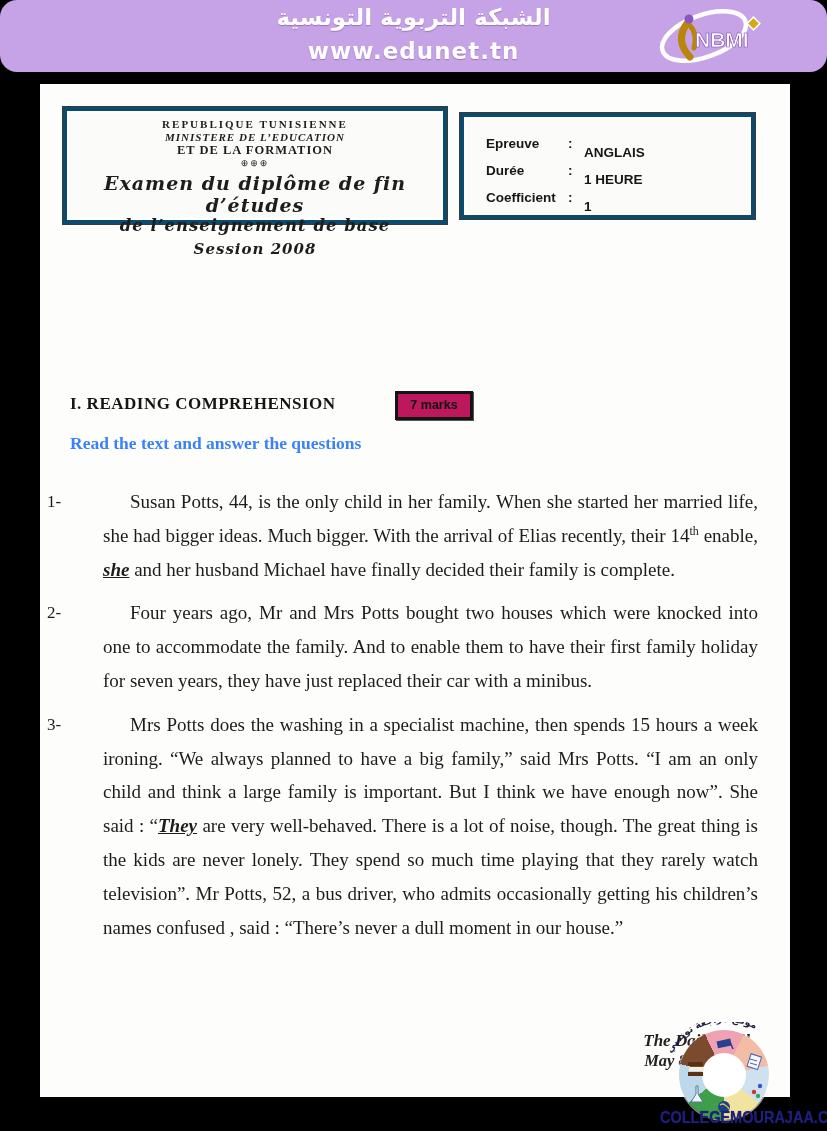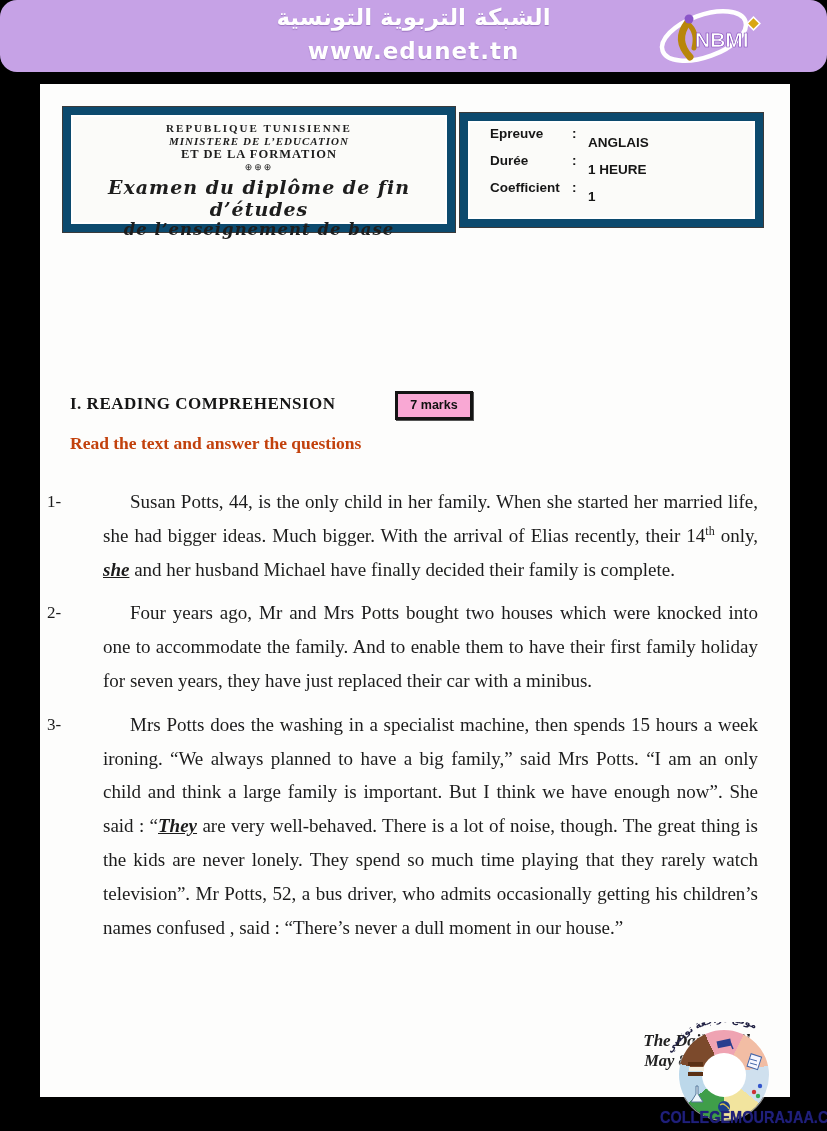--- a/index.html
+++ b/index.html
@@ -24,55 +24,55 @@
     font-family:"DejaVu Sans",sans-serif;font-weight:bold;font-size:23px;
     margin-top:8px;letter-spacing:1px;text-shadow:0 1px 1px rgba(120,80,160,.55);
   }
   .nbmi{position:absolute;left:648px;top:2px;width:128px;height:68px;}
   
   .page{
     position:absolute;left:40px;top:84px;width:750px;height:1013px;
     background:#fdfdfc;
   }
   .hdr-box{
-    position:absolute;border:8px solid #0c4a6e;background:#fbfbf9;
+    position:absolute;border:4px solid #0c4a6e;background:#fbfbf9;
     box-shadow:inset 0 0 0 2px #fff, 0 0 0 1px #3a3a3a;
   }
   .hdr-left{left:23px;top:23px;width:376px;height:109px;text-align:center;color:#1d1d1d;}
   .hdr-right{left:420px;top:29px;width:287px;height:98px;color:#161616;}
   .hl1{font-family:"Liberation Serif",serif;font-weight:bold;font-size:11px;letter-spacing:2px;margin-top:7px;}
   .hl2{font-family:"Liberation Serif",serif;font-weight:bold;font-style:italic;font-size:11px;letter-spacing:1px;margin-top:1px;}
   .hl3{font-family:"Liberation Serif",serif;font-weight:bold;font-size:12.5px;letter-spacing:1px;}
   .orn{font-size:9px;line-height:9px;margin-top:1px;letter-spacing:2px;}
   .script1{font-family:"DejaVu Serif",serif;font-style:italic;font-weight:bold;font-size:19px;margin-top:4px;letter-spacing:1px;}
   .script2{font-family:"DejaVu Serif",serif;font-style:italic;font-weight:bold;font-size:16.5px;letter-spacing:1px;}
   .session{font-family:"DejaVu Serif",serif;font-style:italic;font-weight:bold;font-size:15px;margin-top:5px;letter-spacing:1px;}
   .info-row{
     position:relative;height:27px;margin-top:0;
     font-family:"Liberation Sans",sans-serif;font-weight:bold;font-size:13.5px;
   }
-  .info-rows{}
+  .info-rows{padding-top:14px;}
   .info-label{position:absolute;left:22px;top:5px;}
   .info-colon{position:absolute;left:104px;top:5px;}
   .info-value{position:absolute;left:120px;top:14px;}
   
   .sec-head{
     position:absolute;left:30px;top:310px;
     font-family:"Liberation Serif",serif;font-weight:bold;font-size:17px;
     letter-spacing:.5px;color:#151515;
   }
   .marks-box{
     position:absolute;left:355px;top:307px;width:72px;height:23px;
-    border:3px solid #141414;background:#f9a8d4;box-shadow:1px 1px 0 #555;
+    border:3px solid #141414;background:#be185d;box-shadow:1px 1px 0 #555;
     text-align:center;line-height:23px;
     font-family:"Liberation Sans",sans-serif;font-weight:bold;font-size:12.5px;color:#111;
   }
   .instruction{
     position:absolute;left:30px;top:349px;
-    font-family:"Liberation Serif",serif;font-weight:bold;font-size:17.5px;color:#c2410c;
+    font-family:"Liberation Serif",serif;font-weight:bold;font-size:17.5px;color:#3b82f6;
   }
   
   .passage{position:absolute;left:30px;top:401px;width:688px;color:#1c1c1c;}
   .para{
     position:relative;margin:0 0 10px 0;padding-left:33px;
     font-size:19px;line-height:33.8px;text-align:justify;
     font-family:"Liberation Serif",serif;
   }
   .para-num{position:absolute;left:-23px;top:0;width:50px;font-size:17px;}
   .indent{display:inline-block;width:27px;}
@@ -130,20 +130,21 @@
 
 <div class="page">
 
   <div class="hdr-box hdr-left">
     <div class="hl1">REPUBLIQUE TUNISIENNE</div>
     <div class="hl2">MINISTERE DE L’EDUCATION</div>
     <div class="hl3">ET DE LA FORMATION</div>
     <div class="orn">⊕⊕⊕</div>
     <div class="script1">Examen du diplôme de fin d’études</div>
     <div class="script2">de l’enseignement de base</div>
+    <div class="session">Session 2008</div>
   </div>
 
   <div class="hdr-box hdr-right">
     <div class="info-rows">
       <div class="info-row">
         <span class="info-label">Epreuve</span>
         <span class="info-colon">:</span>
         <span class="info-value">ANGLAIS</span>
       </div>
       <div class="info-row">
@@ -159,21 +160,21 @@
     </div>
   </div>
 
   <div class="sec-head">I. READING COMPREHENSION</div>
   <div class="marks-box">7 marks</div>
   <div class="instruction">Read the text and answer the questions</div>
 
   <div class="passage">
 
     <p class="para">
-      <span class="para-num">1-</span><span class="indent"></span><span>Susan Potts, 44, is the only child in her family. When she started her married life, she had bigger ideas. Much bigger. With the arrival of Elias recently, their 14</span><sup>th</sup><span> only, </span><span class="emph">she</span><span> and her husband Michael have finally decided their family is complete.</span>
+      <span class="para-num">1-</span><span class="indent"></span><span>Susan Potts, 44, is the only child in her family. When she started her married life, she had bigger ideas. Much bigger. With the arrival of Elias recently, their 14</span><sup>th</sup><span> enable, </span><span class="emph">she</span><span> and her husband Michael have finally decided their family is complete.</span>
     </p>
 
     <p class="para">
       <span class="para-num">2-</span><span class="indent"></span><span>Four years ago, Mr and Mrs Potts bought two houses which were knocked into one to accommodate the family. And to enable them to have their first family holiday for seven years, they have just replaced their car with a minibus.</span>
     </p>
 
     <p class="para">
       <span class="para-num">3-</span><span class="indent"></span><span>Mrs Potts does the washing in a specialist machine, then spends 15 hours a week ironing. “We always planned to have a big family,” said Mrs Potts. “I am an only child and think a large family is important. But I think we have enough now”. She said : “</span><span class="emph">They</span><span> are very well-behaved. There is a lot of noise, though. The great thing is the kids are never lonely. They spend so much time playing that they rarely watch television”. Mr Potts, 52, a bus driver, who admits occasionally getting his children’s names confused , said : “There’s never a dull moment in our house.”</span>
     </p>
 

